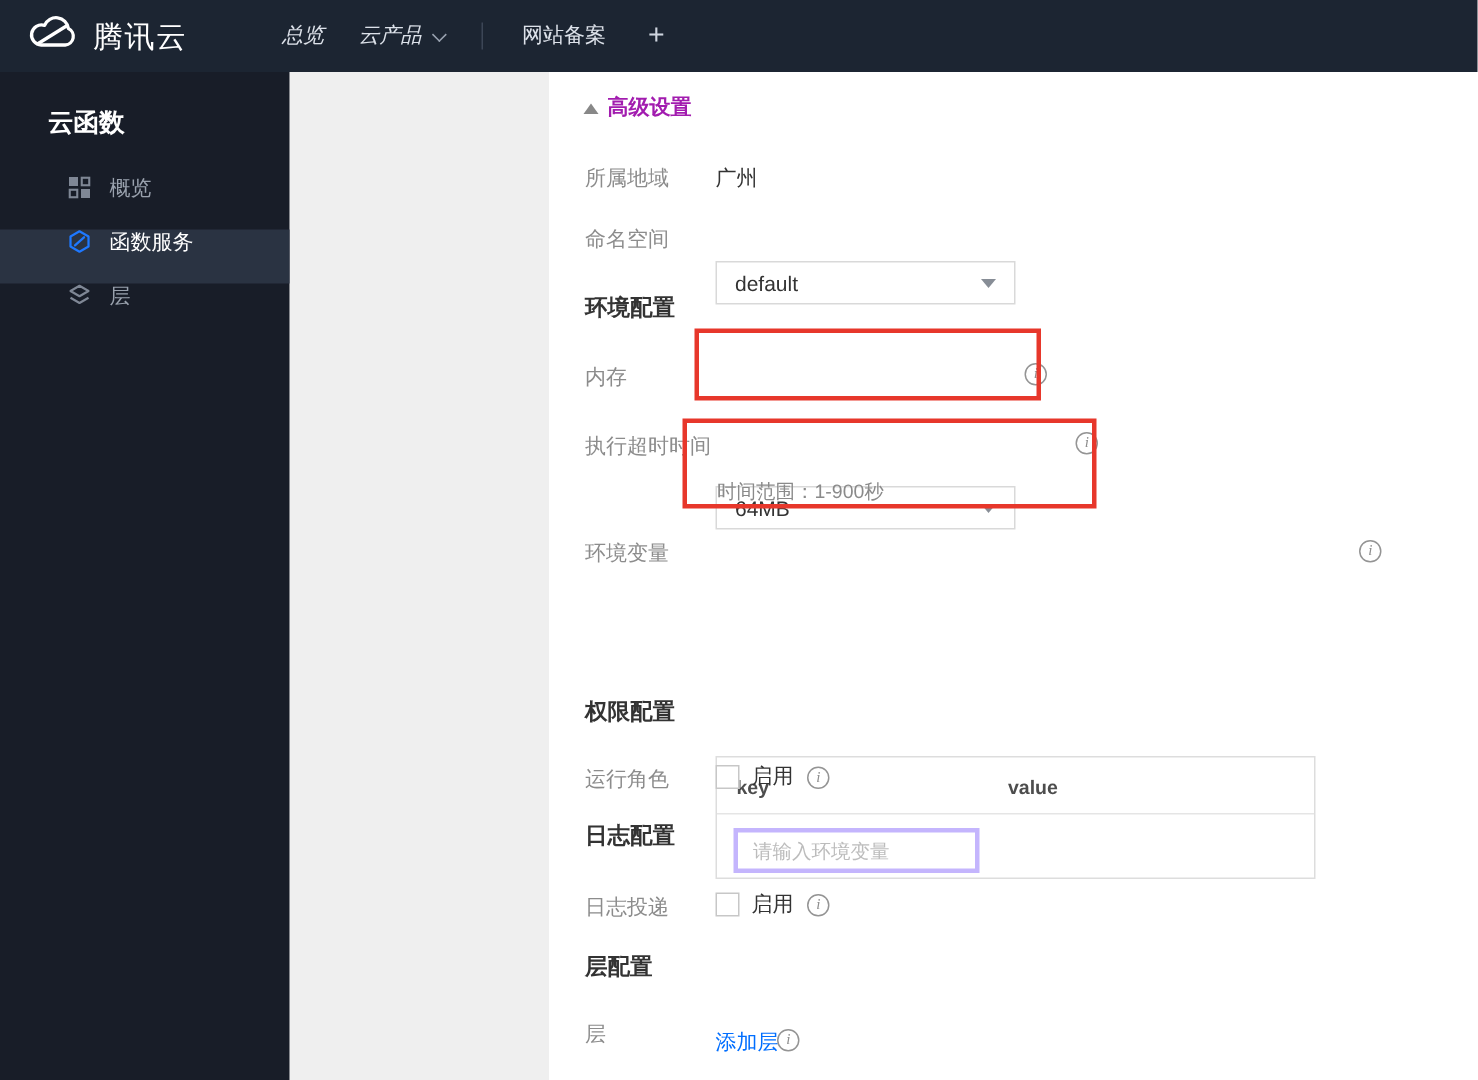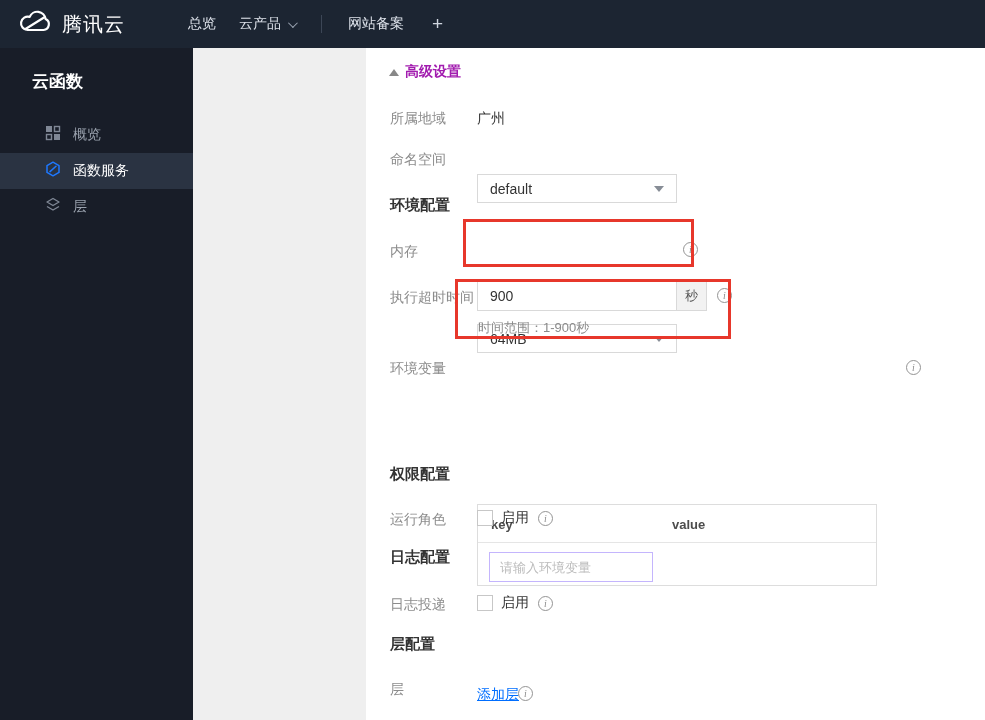--- a/index.html
+++ b/index.html
@@ -6,32 +6,32 @@
   html,body { width:985px; height:720px; overflow:hidden;
     font-family:"Liberation Sans","DejaVu Sans",sans-serif; background:#fff; }
 
   
   .topbar { position:absolute; left:0; top:0; width:985px; height:48px;
     background:#1c2532; display:flex; align-items:center; z-index:20; }
   .brand { display:flex; align-items:center; margin-left:18px; cursor:pointer; }
   .brand-name { color:#fff; font-size:20px; font-weight:500; letter-spacing:1px; margin-left:10px; }
   .topnav { display:flex; align-items:center; margin-left:40px; }
   .topnav-item { color:#dde2ea; font-size:14px; cursor:pointer; display:flex; align-items:center; }
-  .gap23 { margin-left:23px; } .gap26 { margin-left:26px; } .gap28 { margin-left:28px; }
+  .gap23 { margin-left:23px;font-style:italic; } .gap26 { margin-left:26px; } .gap28 { margin-left:28px; }
   .chev-down { display:inline-block; width:7px; height:7px; border-right:1.5px solid #9aa3b1;
     border-bottom:1.5px solid #9aa3b1; transform:rotate(45deg) translateY(-2px); margin-left:7px; }
   .topnav-divider { width:1px; height:18px; background:#3c4656; }
   .topnav-plus { color:#cfd5df; font-size:19px; font-weight:400; cursor:pointer; }
 
   
   .sidebar { position:absolute; left:0; top:48px; width:193px; bottom:0;
     background:#181d28; z-index:10; }
   .sidebar-title { color:#fff; font-size:17px; font-weight:bold; padding:22px 0 0 32px; }
   .side-menu { margin-top:24px; }
-  .side-item { height:36px; display:flex; align-items:center; padding-left:45px; cursor:pointer; }
+  .side-item { height:36px; display:flex; align-items:flex-start; padding-left:45px; cursor:pointer; }
   .side-item .lbl { font-size:14px; color:#99a1ad; margin-left:12px; }
   .side-item.active { background:#2a3342; }
   .side-item.active .lbl { color:#fff; }
 
   
   .gray-panel { position:absolute; left:193px; top:48px; width:173px; bottom:0; background:#efefef; }
 
   
   .main { position:absolute; left:366px; top:48px; width:619px; bottom:0; background:#fff; }
   .abs { position:absolute; }
@@ -59,21 +59,21 @@
   .hint { font-size:13px; color:#8a8a8a; }
 
   .info-icon { display:inline-block; width:15px; height:15px; border:1px solid #949494;
     border-radius:50%; color:#8d8d8d; font-size:10px; font-style:italic;
     font-family:"Liberation Serif",serif; text-align:center; line-height:13px; cursor:pointer; flex:none; }
 
   .env-table { width:400px; height:82px; border:1px solid #ddd; background:#fff; position:relative; }
   .env-head { height:38px; border-bottom:1px solid #e5e5e5; position:relative; }
   .env-th { position:absolute; top:12px; font-size:13px; font-weight:bold; color:#4d4d4d; }
   .env-th.key { left:13px; } .env-th.val { left:194px; }
-  .env-input { position:absolute; top:47px; height:30px; border:1px solid #c4b5fd;
+  .env-input { position:absolute; top:47px; height:30px; border:3px solid #c4b5fd;
     font-size:13px; color:#0f172a; padding:0 10px; outline:none; font-family:inherit; }
   .env-input::placeholder { color:#bcbcbc; }
   .env-input.k { left:11px; width:164px; }
   .env-input.v { left:193px; width:163px; }
 
   .checkbox { width:16px; height:16px; border:1px solid #c7c7c7; background:#fff; cursor:pointer; flex:none; }
   .check-row { display:flex; align-items:center; }
   .check-lbl { font-size:14px; color:#333; margin:0 9px 0 8px; }
 
   .link { font-size:14px; color:#006eff; cursor:pointer; }
@@ -161,24 +161,20 @@
   <span class="abs section-title" style="left:24px; top:148px;">环境配置</span>
 
   <span class="abs form-label" style="left:24px; top:195px;">内存</span>
   <div class="abs select" style="left:111px; top:187px;">
     <span class="sel-val">64MB</span>
     <span class="tri-down"></span>
   </div>
   <span class="abs info-icon" style="left:317px; top:194px;">i</span>
 
   <span class="abs form-label" style="left:24px; top:241px;">执行超时时间</span>
-  <div class="abs input-group" style="left:111px; top:233px;">
-    <input class="text-input" type="text" value="900" style="">
-    <span class="suffix">秒</span>
-  </div>
   <span class="abs info-icon" style="left:351px; top:240px;">i</span>
   <span class="abs hint" style="left:112px; top:271px;">时间范围：1-900秒</span>
 
   <span class="abs form-label" style="left:24px; top:312px;">环境变量</span>
   <div class="abs env-table" style="left:111px; top:306px;margin-top:32px;">
     <div class="env-head">
       <span class="env-th key">key</span>
       <span class="env-th val">value</span>
     </div>
     <input class="env-input k" type="text" placeholder="请输入环境变量" style="">
@@ -199,18 +195,18 @@
   <span class="abs form-label" style="left:24px; top:548px;">日志投递</span>
   <div class="abs check-row" style="left:111px; top:546px;">
     <span class="checkbox"></span>
     <span class="check-lbl">启用</span>
     <span class="info-icon">i</span>
   </div>
 
   <span class="abs section-title" style="left:24px; top:587px;">层配置</span>
 
   <span class="abs form-label" style="left:24px; top:633px;">层</span>
-  <span class="abs link" style="left:111px; top:638px;text-decoration:underline;">添加层</span>
+  <span class="abs link" style="left:111px; top:638px;">添加层</span>
   <span class="abs info-icon" style="left:152px; top:638px;">i</span>
 
   <div class="red-box" style="left:97px; top:171px; width:231px; height:48px;"></div>
   <div class="red-box" style="left:89px; top:231px; width:276px; height:60px;"></div>
 </div>
 
 </body></html>

